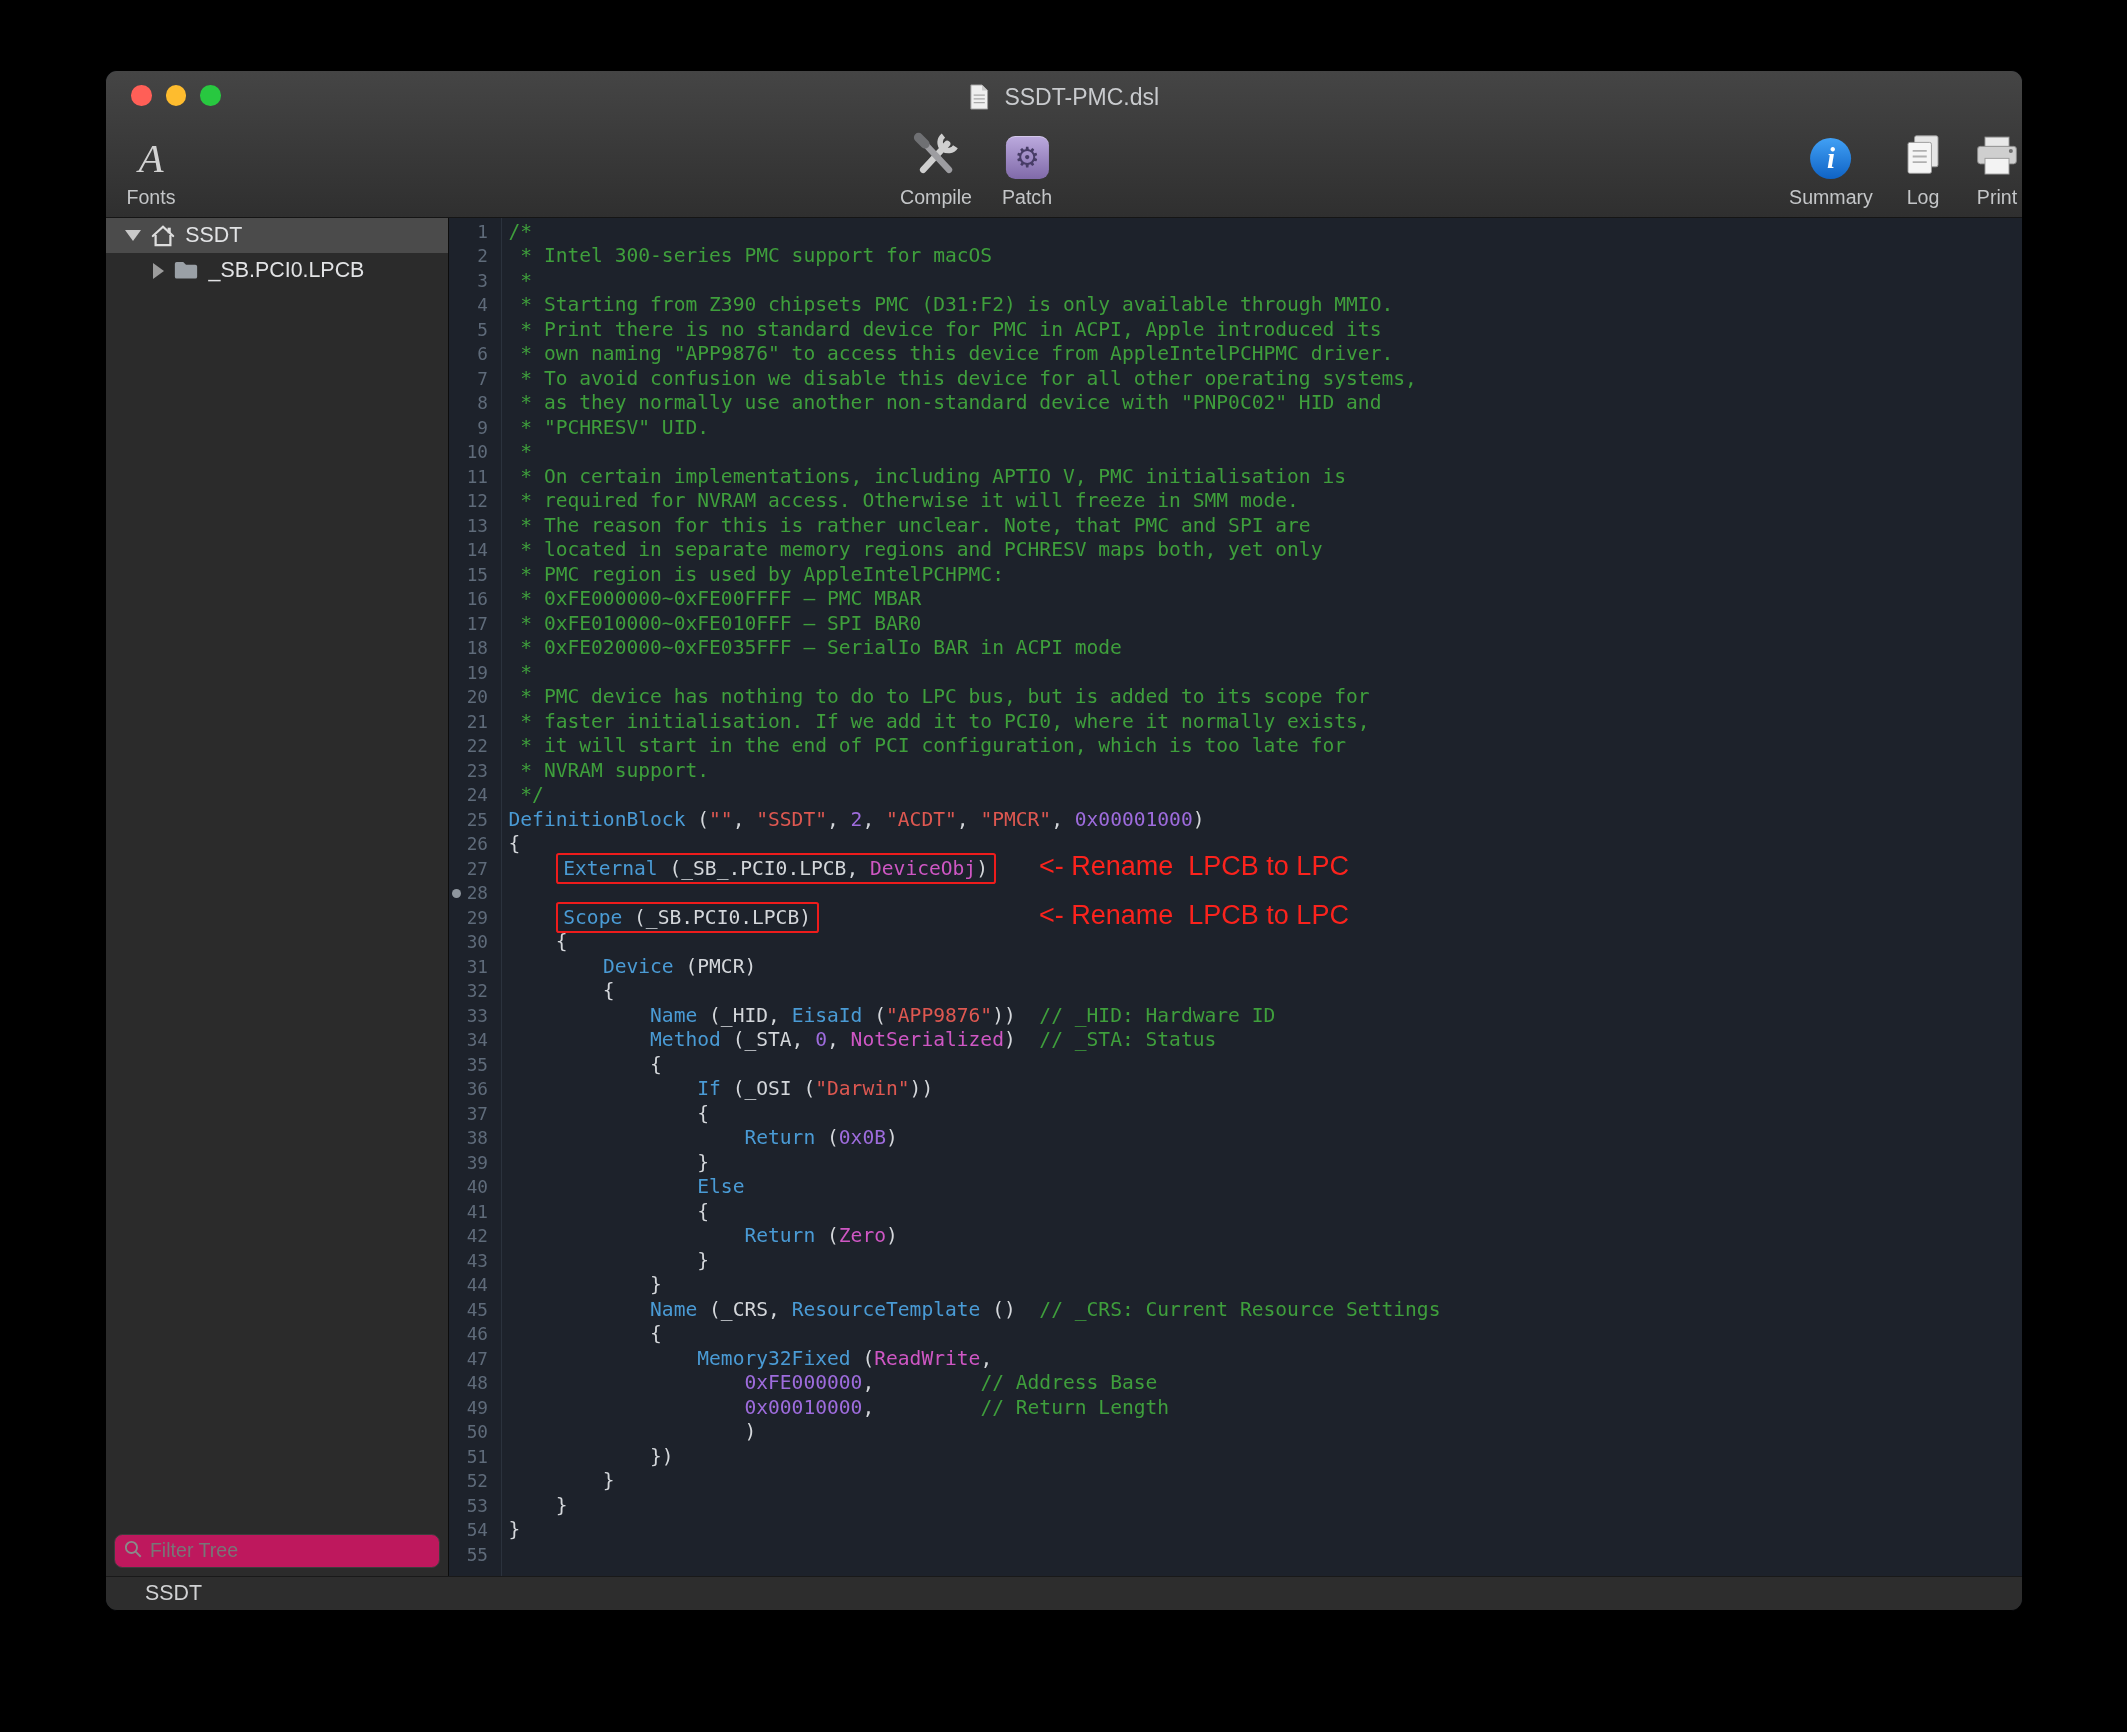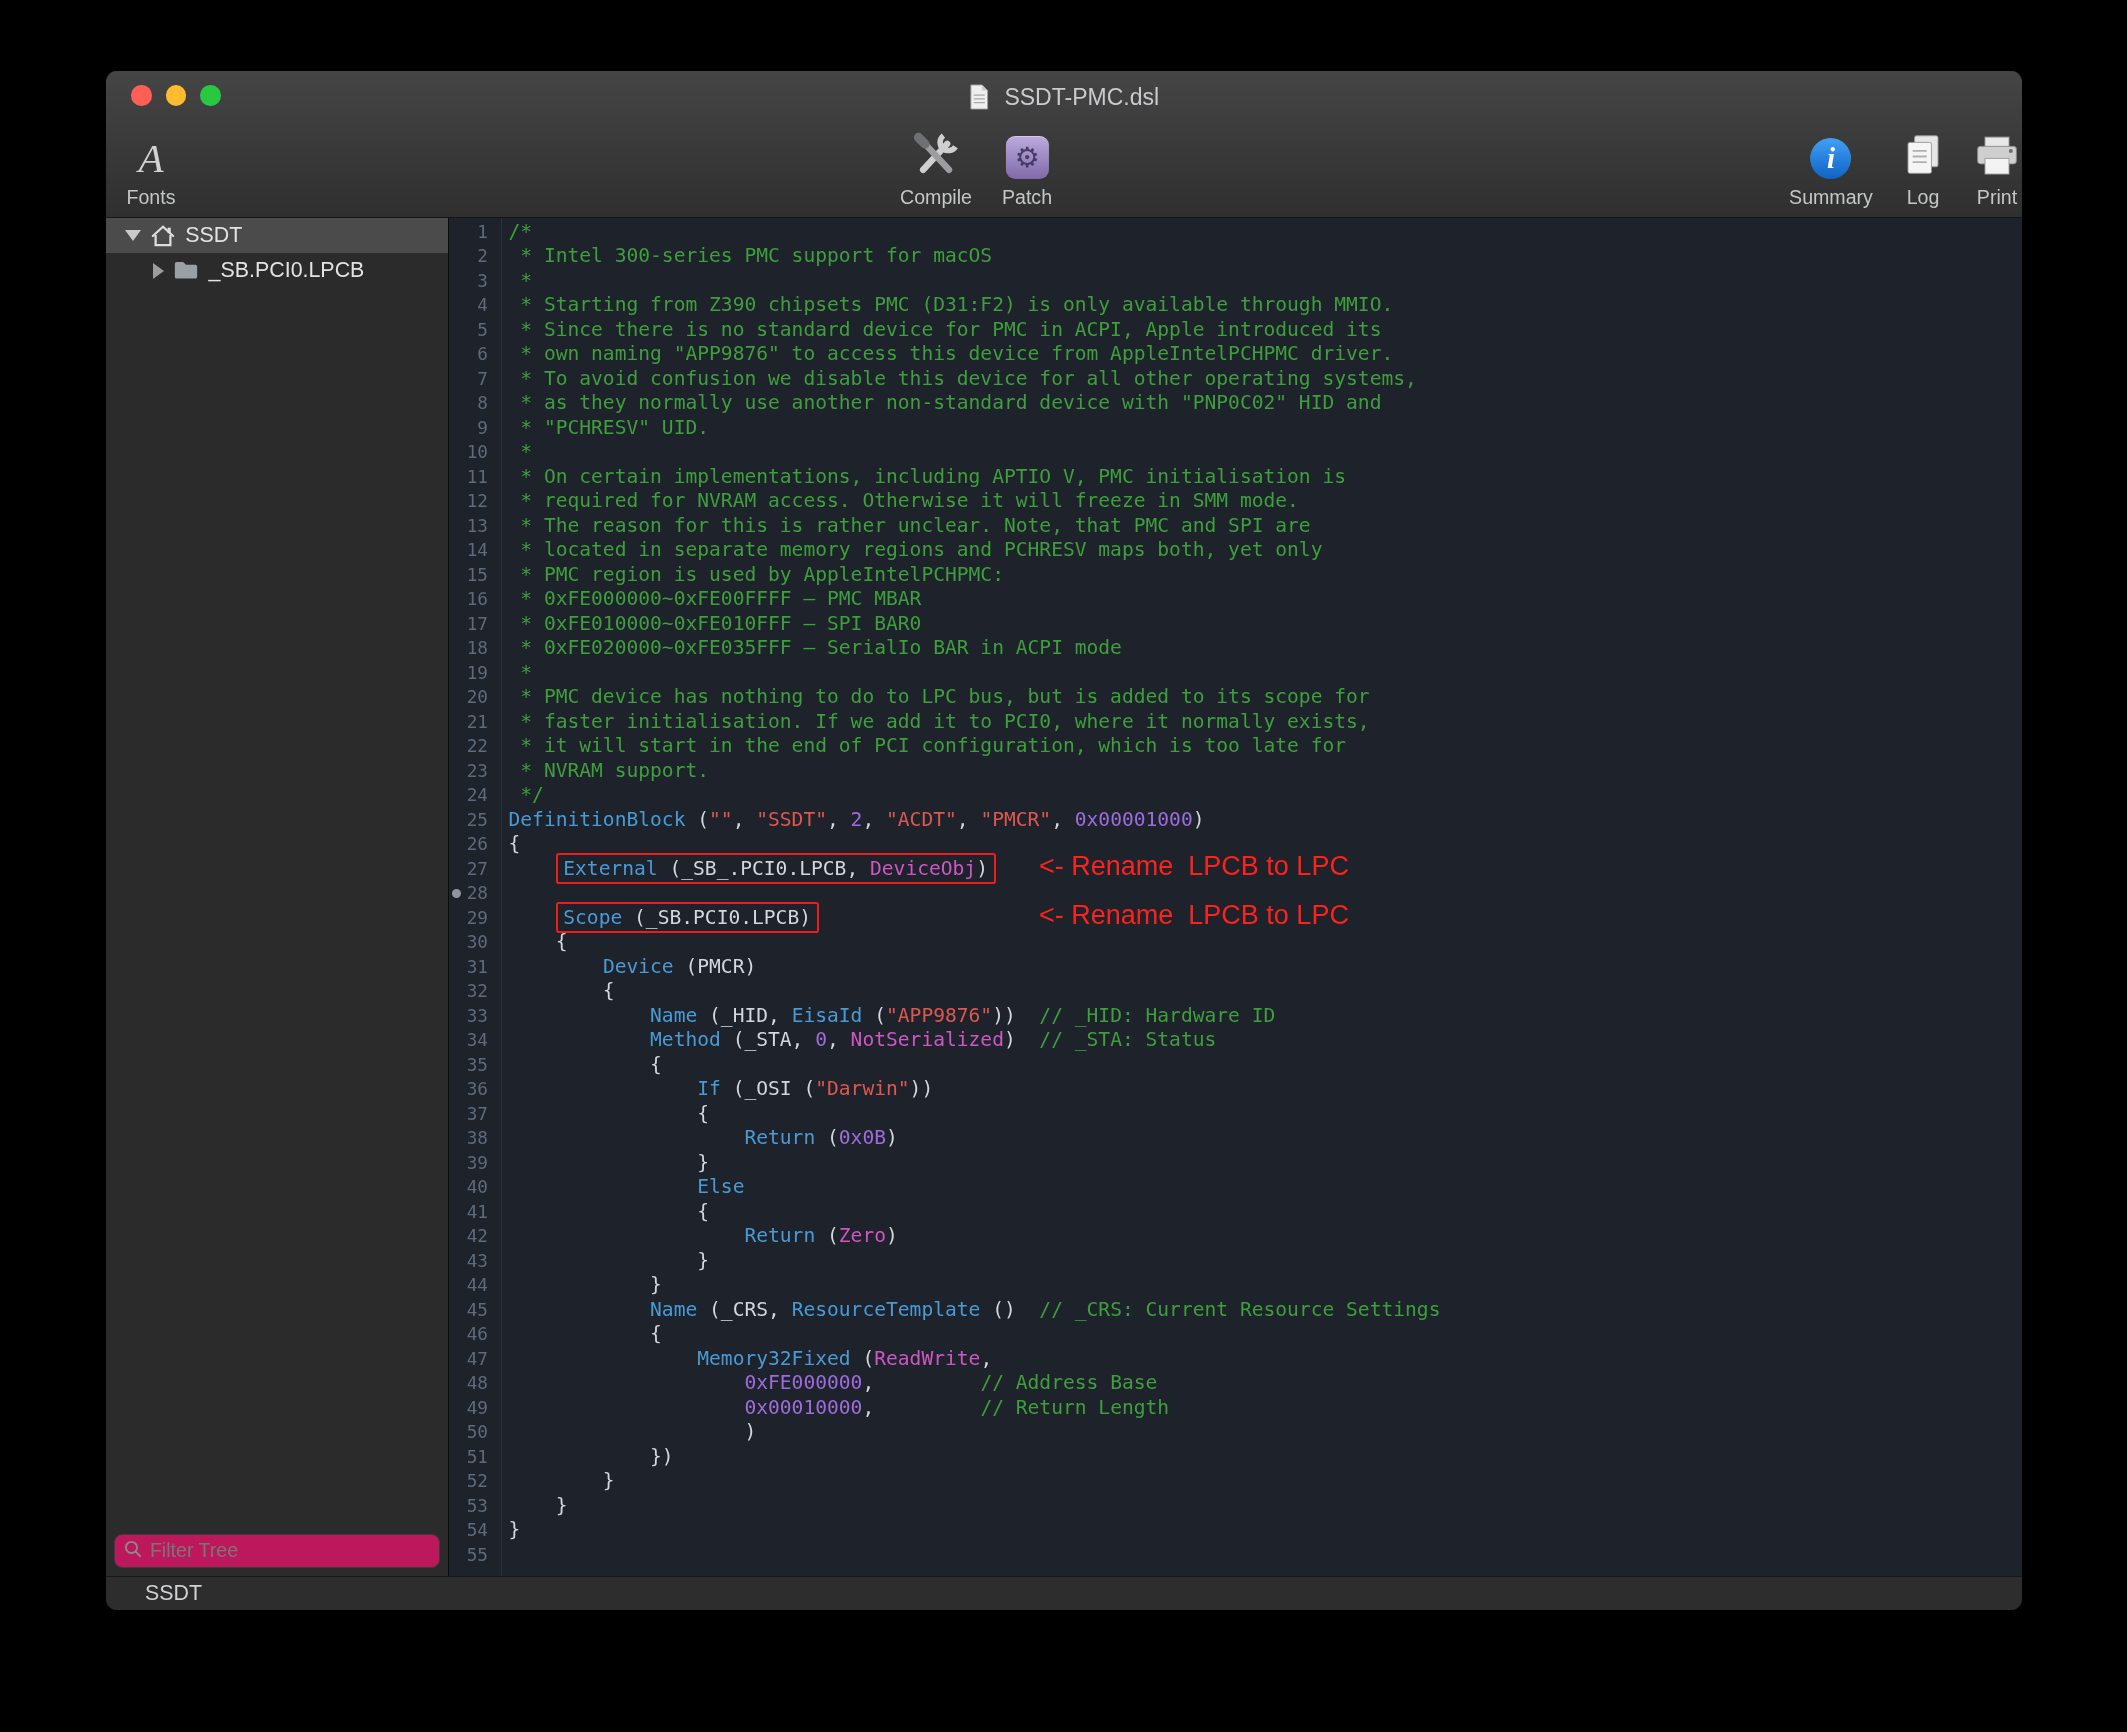--- a/index.html
+++ b/index.html
@@ -220,21 +220,21 @@
           <div class="line">
             <span class="ln">3</span>
             <span class="codeline"><span class="c"> *</span></span>
           </div>
           <div class="line">
             <span class="ln">4</span>
             <span class="codeline"><span class="c"> * Starting from Z390 chipsets PMC (D31:F2) is only available through MMIO.</span></span>
           </div>
           <div class="line">
             <span class="ln">5</span>
-            <span class="codeline"><span class="c"> * Since there is no standard device for PMC in ACPI, Apple introduced its</span></span>
+            <span class="codeline"><span class="c"> * Print there is no standard device for PMC in ACPI, Apple introduced its</span></span>
           </div>
           <div class="line">
             <span class="ln">6</span>
             <span class="codeline"><span class="c"> * own naming "APP9876" to access this device from AppleIntelPCHPMC driver.</span></span>
           </div>
           <div class="line">
             <span class="ln">7</span>
             <span class="codeline"><span class="c"> * To avoid confusion we disable this device for all other operating systems,</span></span>
           </div>
           <div class="line">

